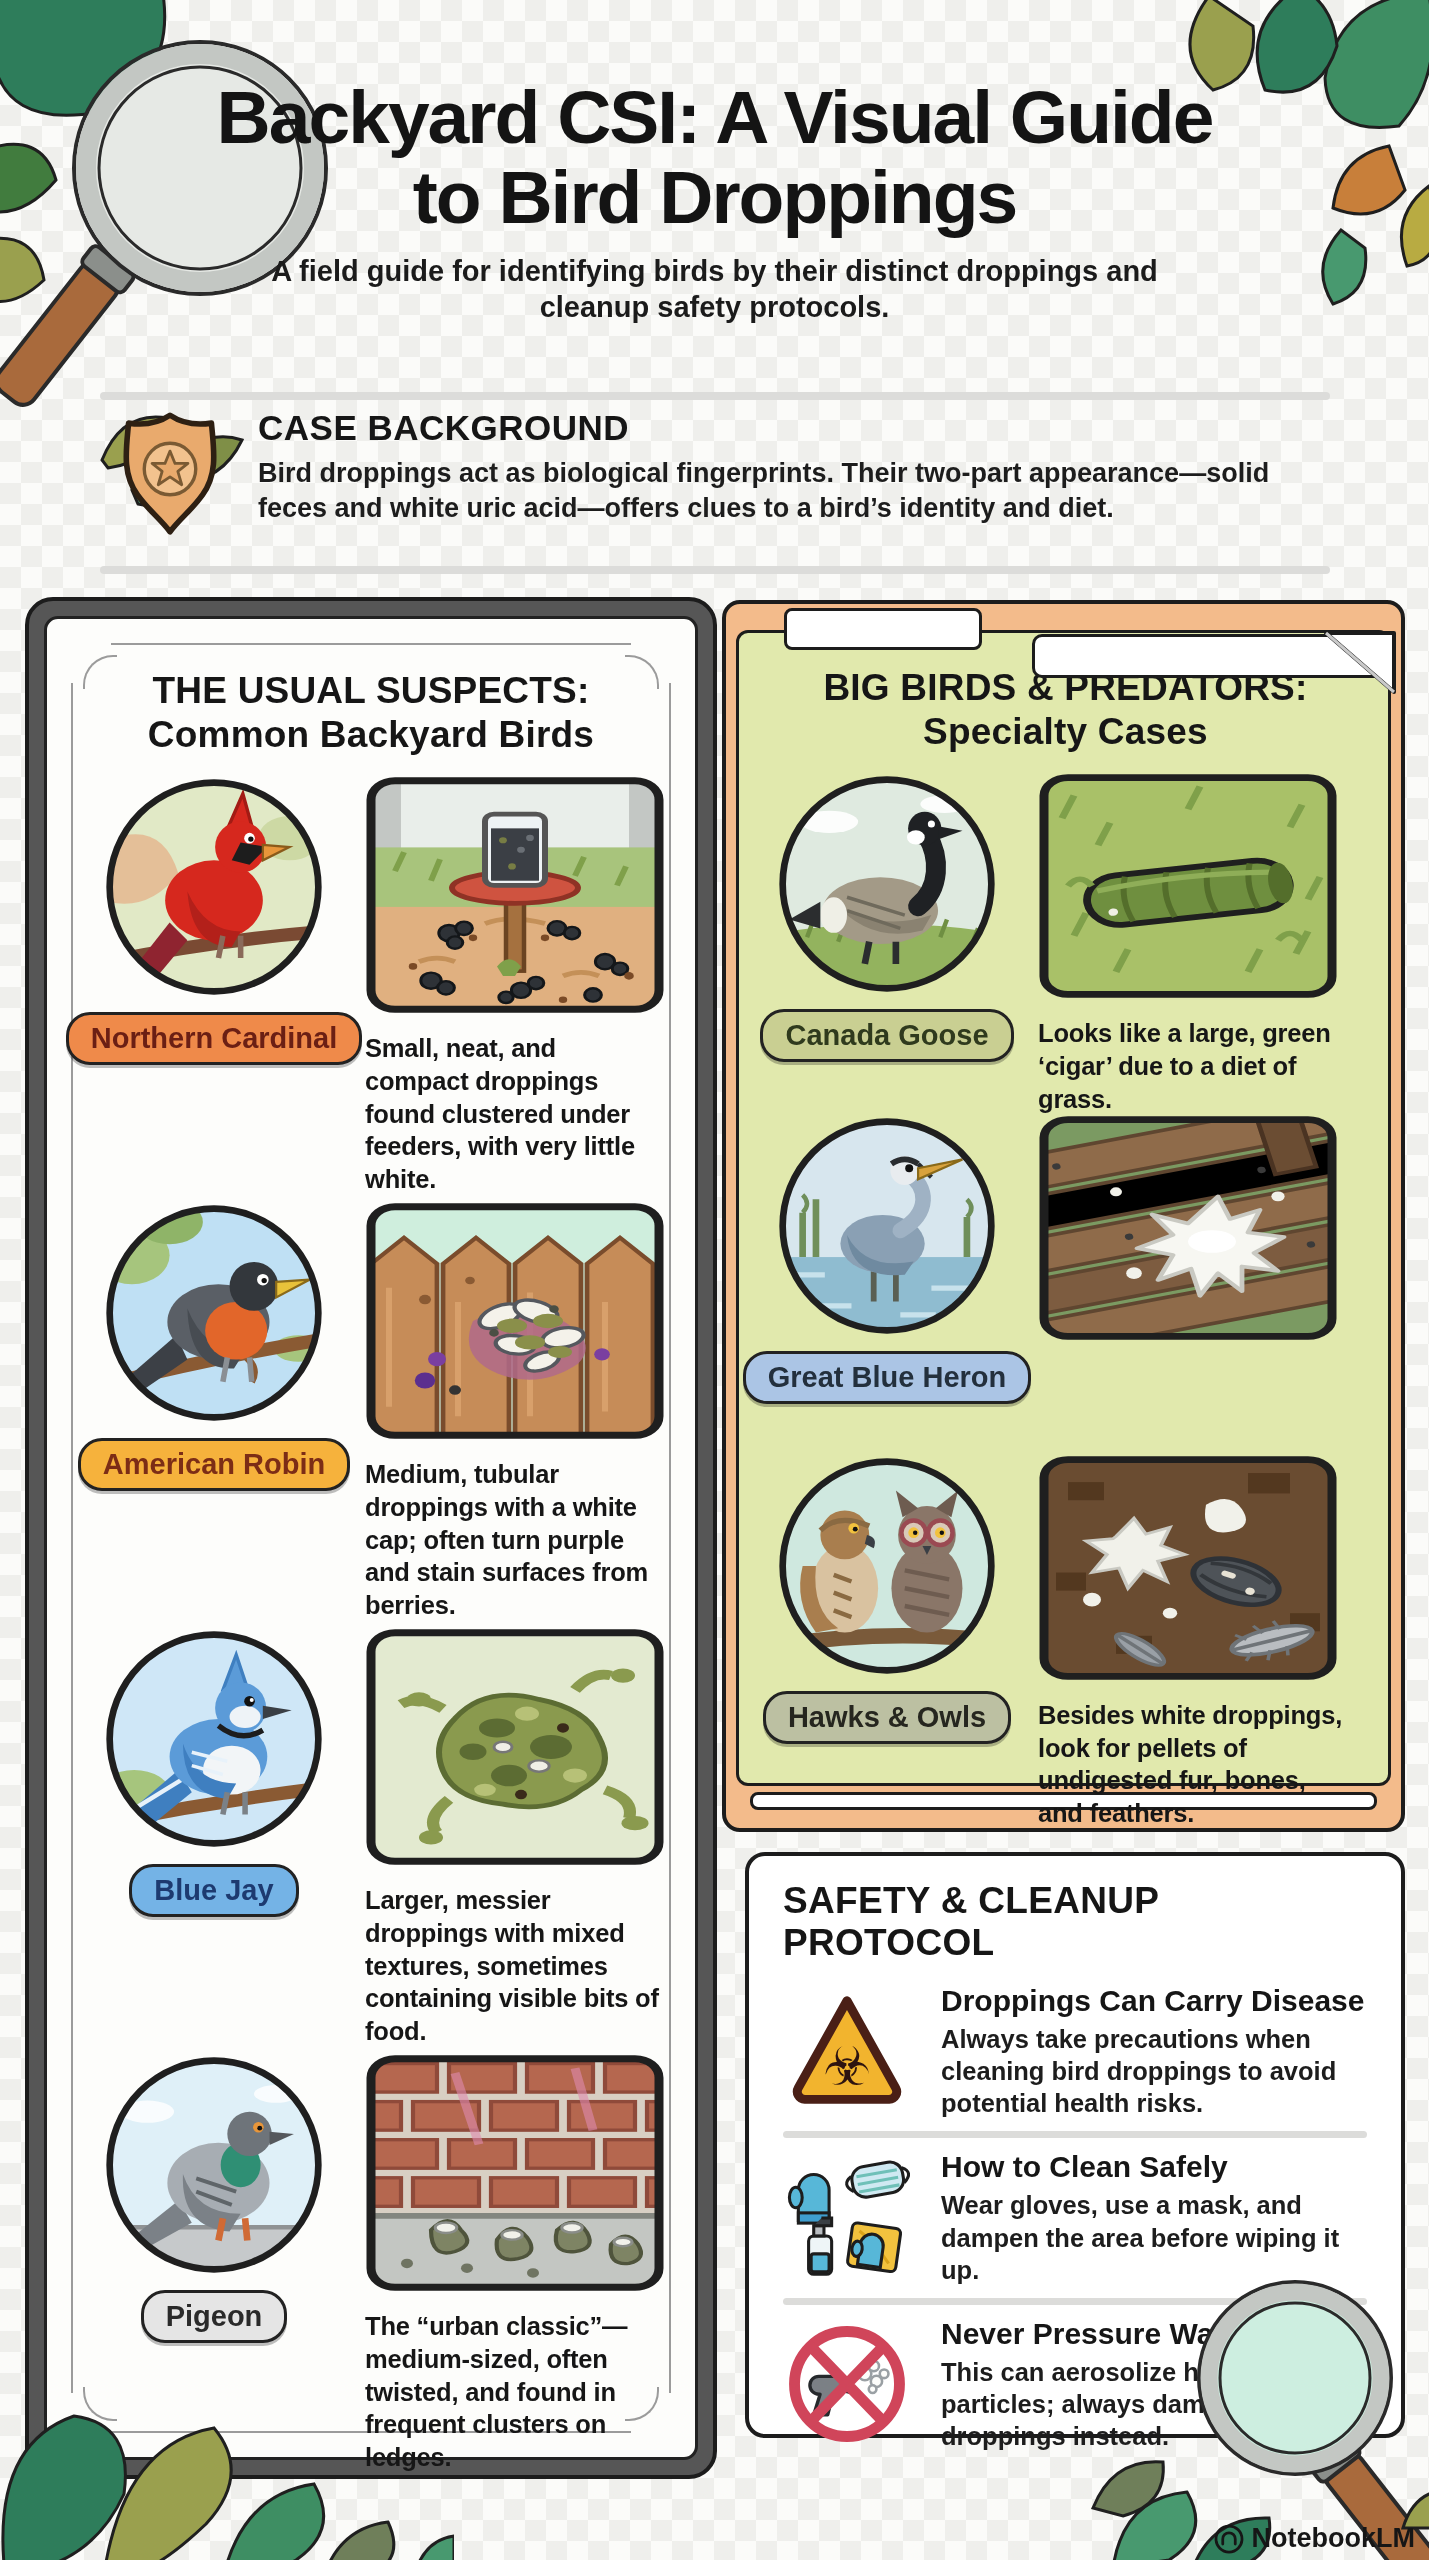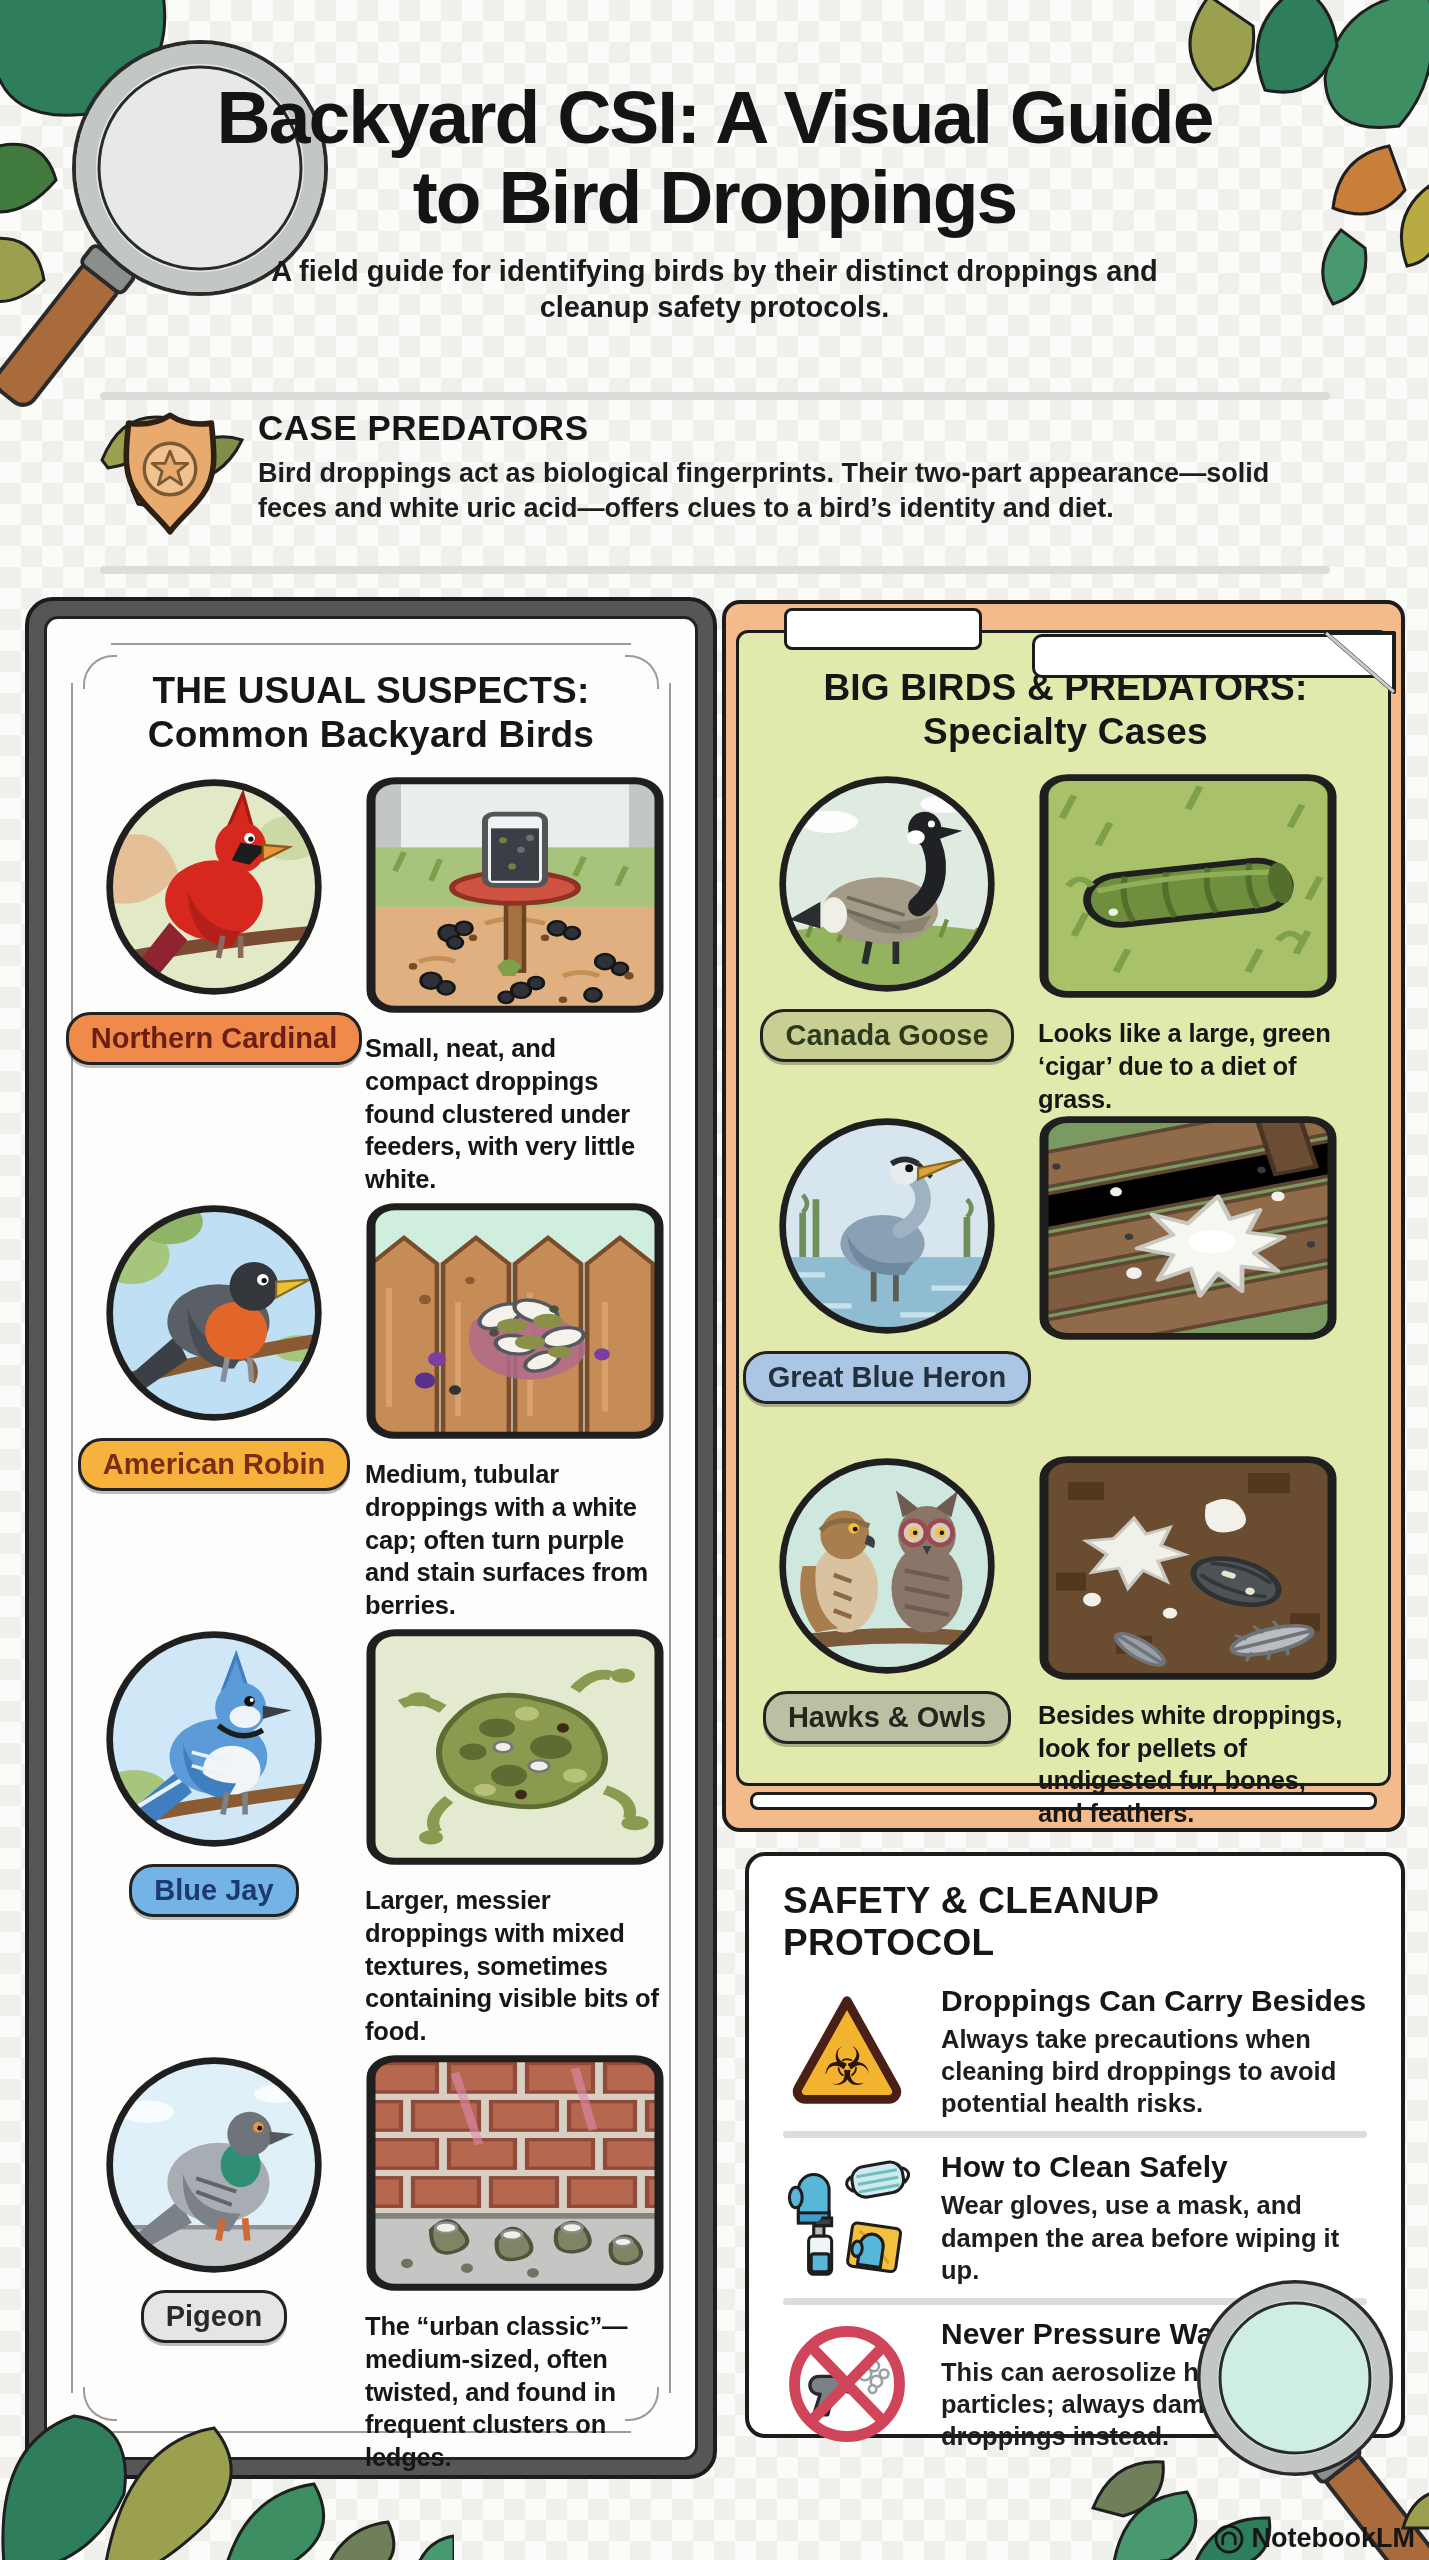--- a/index.html
+++ b/index.html
@@ -147,21 +147,21 @@
   </div>
 
   <section class="case">
     <div class="rule top"></div>
     <svg class="badge" viewBox="0 0 100 120">
       <path d="M50,4 C62,12 74,13 87,11 C89,34 93,56 79,75 C69,89 59,96 50,108 C41,96 31,89 21,75 C7,56 11,34 13,11 C26,13 38,12 50,4 Z" fill="#e9aa6d" stroke="#2e2013" stroke-width="5" stroke-linejoin="round"></path>
       <circle cx="50" cy="52" r="23" fill="#f2c28e" stroke="#7a5a33" stroke-width="3"></circle>
       <polygon points="50,36 54.5,47 66,47 57,54 60.5,66 50,59 39.5,66 43,54 34,47 45.5,47" fill="#e9aa6d" stroke="#7a5a33" stroke-width="2.5" stroke-linejoin="round"></polygon>
     </svg>
     <div class="case-text">
-      <h2>CASE PREDATORS</h2>
+      <h2>CASE BACKGROUND</h2>
       <p>Bird droppings act as biological fingerprints. Their two-part appearance—solid feces and white uric acid—offers clues to a bird’s identity and diet.</p>
     </div>
     <div class="rule bot"></div>
   </section>
 
   <section class="clipboard">
     <div class="clip-inner">
       <div class="cert">
         <span class="cn tl">
             <i></i>
@@ -709,21 +709,21 @@
 
   <section class="safety">
     <h2>SAFETY &amp; CLEANUP PROTOCOL</h2>
 
     <div class="sitem">
       <svg class="sicon" viewBox="0 0 100 100">
         <path d="M50,10 L88,78 a6,6 0 0 1 -5,9 H17 a6,6 0 0 1 -5,-9 Z" fill="#f2b42e" stroke="#4a1f16" stroke-width="7" stroke-linejoin="round"></path>
         <text x="50" y="76" text-anchor="middle" font-size="42" fill="#2e1410">☣</text>
       </svg>
       <div>
-        <div class="s-title">Droppings Can Carry Besides</div>
+        <div class="s-title">Droppings Can Carry Disease</div>
         <div class="s-body">Always take precautions when cleaning bird droppings to avoid potential health risks.</div>
       </div>
     </div>
     <div class="sdiv"></div>
 
     <div class="sitem">
       <svg class="sicon" viewBox="0 0 100 100">
         <g stroke="#1d1d1d" stroke-width="2.4">
           <path d="M12,52 v-24 a12,12 0 0 1 24,0 v24 z" fill="#57b7d8"></path>
           <ellipse cx="10" cy="34" rx="5" ry="8" fill="#57b7d8"></ellipse>

